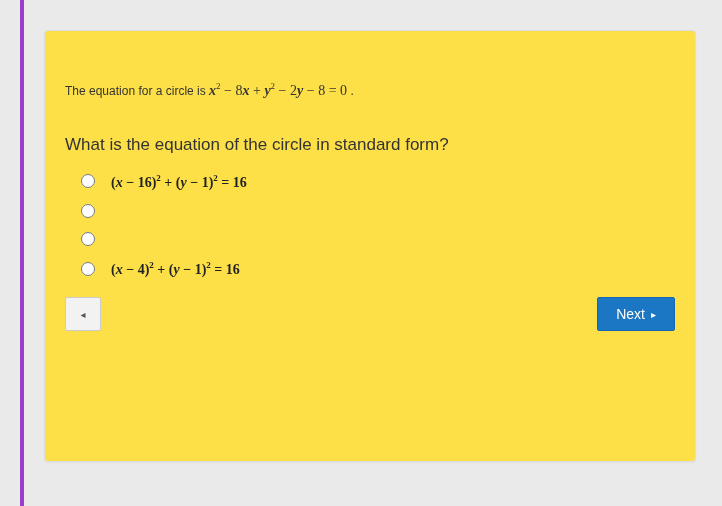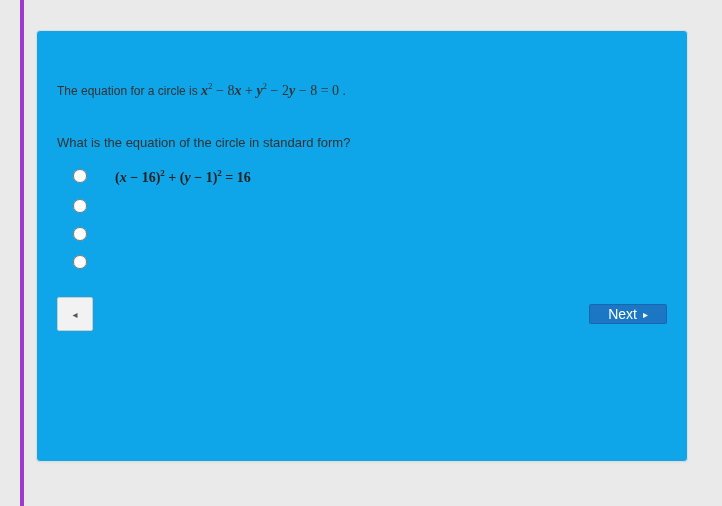--- a/index.html
+++ b/index.html
@@ -16,52 +16,52 @@
   .accent-bar {
     position: absolute;
     left: 20px;
     top: 0;
     width: 4px;
     height: 506px;
     background: #9b3ccc;
   }
   .card {
     position: absolute;
-    left: 36px;
+    left: 44px;
     top: 30px;
     width: 652px;
     height: 432px;
-    background: #0ea5e9;
+    background: #fde047;
     border: 1px solid #ddd;
     border-radius: 4px;
     box-shadow: 0 1px 2px rgba(0,0,0,0.04);
     padding: 18px 20px;
   }
   .prompt-line {
     font-size: 12px;
     color: #333;
     margin-top: 32px;
     margin-bottom: 36px;
   }
   .prompt-line .math-eq {
     font-family: "Cambria Math", "STIX", "Times New Roman", serif;
     font-size: 14px;
   }
   .question-line {
-    font-size: 13px;
+    font-size: 17px;
     color: #333;
     margin-bottom: 18px;
   }
   .choices {
     padding-left: 16px;
   }
   .choice {
     display: flex;
     align-items: center;
-    gap: 28px;
+    gap: 16px;
     margin-bottom: 14px;
     cursor: pointer;
   }
   .choice input[type="radio"] {
     width: 14px;
     height: 14px;
     accent-color: #666;
   }
   .choice-label {
     font-family: "Cambria Math", "STIX", "Times New Roman", serif;
@@ -87,21 +87,21 @@
     border: 1px solid #ccc;
     border-radius: 2px;
     font-size: 10px;
     color: #555;
     cursor: pointer;
     display: flex;
     align-items: center;
     justify-content: center;
   }
   .btn-next {
-    height: 20px;
+    height: 34px;
     padding: 0 18px;
     background: #1b76c4;
     border: 1px solid #1568af;
     border-radius: 2px;
     color: #fff;
     font-size: 14px;
     cursor: pointer;
     display: flex;
     align-items: center;
     gap: 6px;
@@ -129,20 +129,21 @@
       <span class="choice-label">(<span class="var">x</span> − 16)<span class="sup">2</span> + (<span class="var">y</span> − 1)<span class="sup">2</span> = 16</span>
     </label>
     <label class="choice">
       <input type="radio" name="ans" style="">
     </label>
     <label class="choice">
       <input type="radio" name="ans" style="">
     </label>
     <label class="choice">
       <input type="radio" name="ans" style="">
+      <span class="choice-label">(<span class="var">x</span> − 4)<span class="sup">2</span> + (<span class="var">y</span> − 1)<span class="sup">2</span> = 16</span>
     </label>
   </div>
 
   <div class="nav-row">
     <button class="btn-prev">
       <span>◂</span>
     </button>
     <button class="btn-next">
       <span>Next</span>
       <span class="arrow">▸</span>

